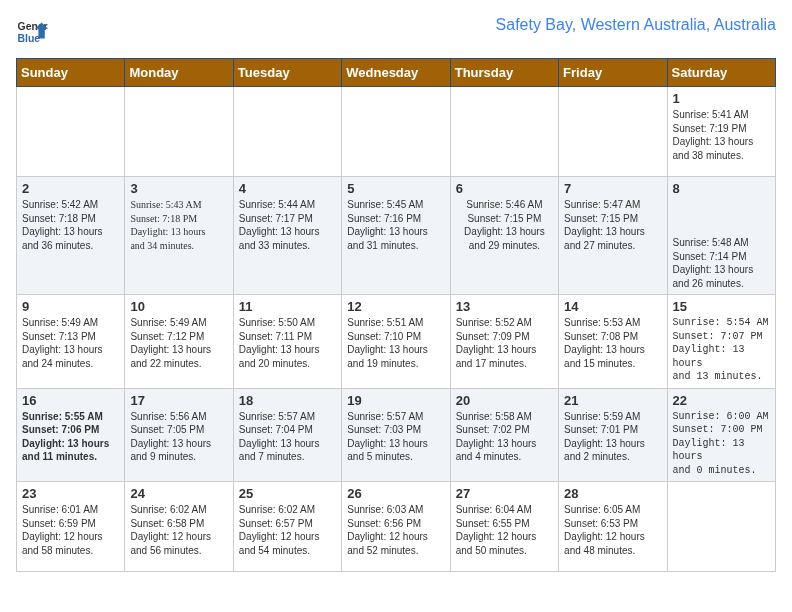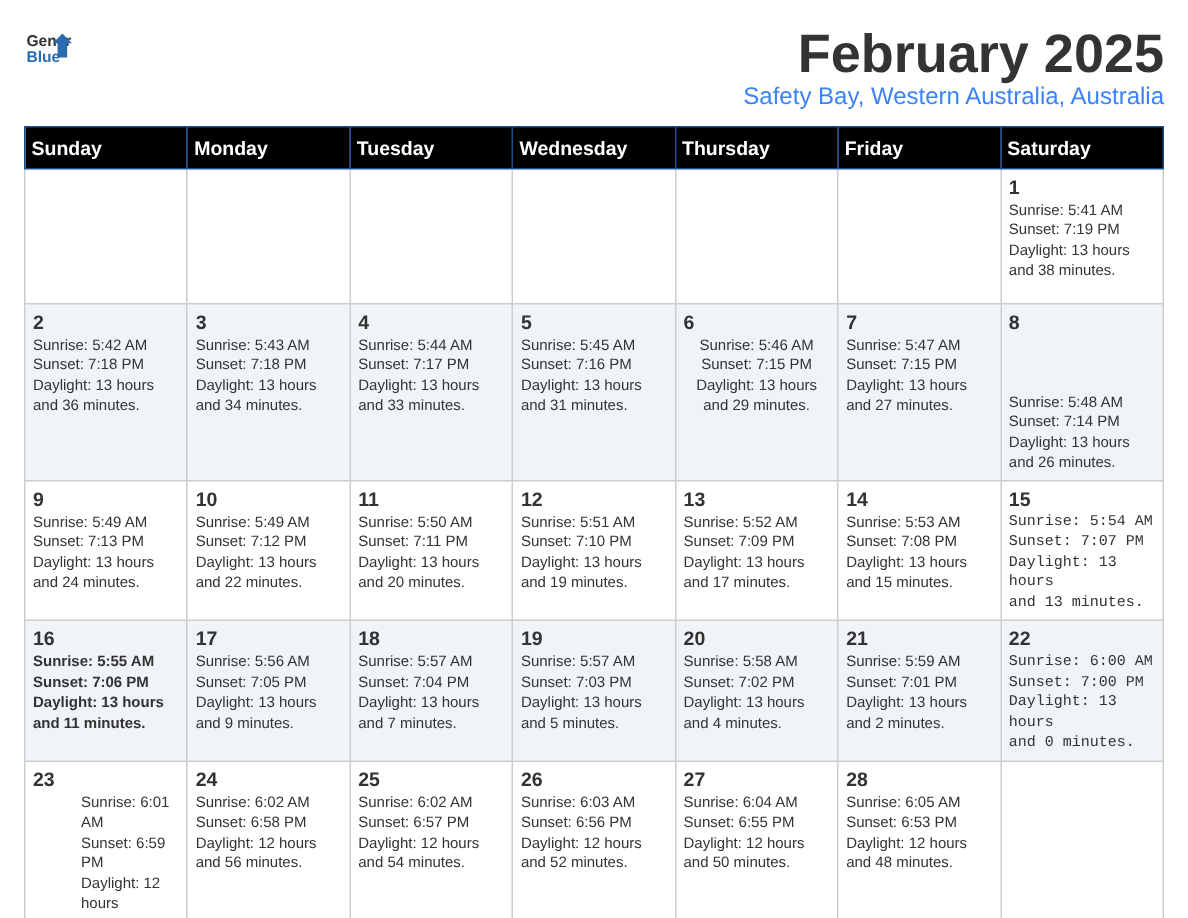--- a/index.html
+++ b/index.html
@@ -38,21 +38,21 @@
       font-size: 16px;
       font-weight: normal;
       color: #3b82f6;
     }
     .calendar {
       width: 100%;
       border-collapse: collapse;
       border: 1px solid #ccc;
     }
     .calendar th {
-      background: #000000;
+      background: #a16207;
       color: #fff;
       font-size: 13px;
       font-weight: bold;
       padding: 6px 4px;
       text-align: left;
       border: 1px solid #1a4f8a;
     }
     .calendar td {
       vertical-align: top;
       border: 1px solid #ccc;
@@ -86,21 +86,20 @@
 
 <div class="header">
   <div class="logo">
     <svg class="logo-icon" viewBox="0 0 40 40">
       <text x="2" y="18" font-size="13" font-weight="bold" fill="#333">General</text>
       <text x="2" y="32" font-size="13" font-weight="bold" fill="#2b6cb0">Blue</text>
       <polygon points="32,8 40,16 36,16 36,28 28,28 28,16 24,16" fill="#2b6cb0"></polygon>
     </svg>
   </div>
   <div class="title-block">
-    <h1>February 2025</h1>
     <h2>Safety Bay, Western Australia, Australia</h2>
   </div>
 </div>
 
 <table class="calendar">
   <thead>
     <tr>
     <th>Sunday</th>
         <th>Monday</th>
         <th>Tuesday</th>
@@ -129,21 +128,21 @@
       <tr>
         <td>
           <span class="day-num">2</span>
           <div class="day-info" style="white-space: pre-line;">Sunrise: 5:42 AM
 Sunset: 7:18 PM
 Daylight: 13 hours
 and 36 minutes.</div>
         </td>
         <td>
           <span class="day-num">3</span>
-          <div class="day-info" style="white-space: pre-line;">Sunrise: 5:43 AM
+          <div class="day-info" style="white-space: pre-line; font-family: Liberation Serif, serif;">Sunrise: 5:43 AM
 Sunset: 7:18 PM
 Daylight: 13 hours
 and 34 minutes.</div>
         </td>
         <td>
           <span class="day-num">4</span>
           <div class="day-info" style="white-space: pre-line;">Sunrise: 5:44 AM
 Sunset: 7:17 PM
 Daylight: 13 hours
 and 33 minutes.</div>
@@ -275,21 +274,21 @@
           <span class="day-num">22</span>
           <div class="day-info" style="white-space: pre-line; font-family: Liberation Mono, monospace;">Sunrise: 6:00 AM
 Sunset: 7:00 PM
 Daylight: 13 hours
 and 0 minutes.</div>
         </td>
       </tr>
       <tr>
         <td>
           <span class="day-num">23</span>
-          <div class="day-info" style="white-space: pre-line; margin-left: 32px;">Sunrise: 6:01 AM
+          <div class="day-info" style="white-space: pre-line;">Sunrise: 6:01 AM
 Sunset: 6:59 PM
 Daylight: 12 hours
 and 58 minutes.</div>
         </td>
         <td>
           <span class="day-num">24</span>
           <div class="day-info" style="white-space: pre-line;">Sunrise: 6:02 AM
 Sunset: 6:58 PM
 Daylight: 12 hours
 and 56 minutes.</div>

